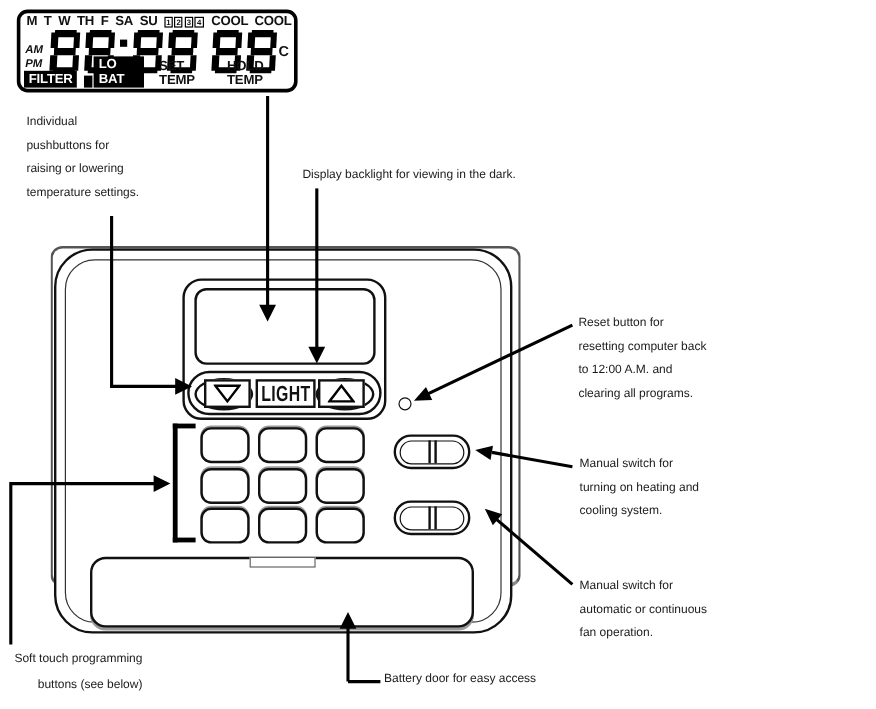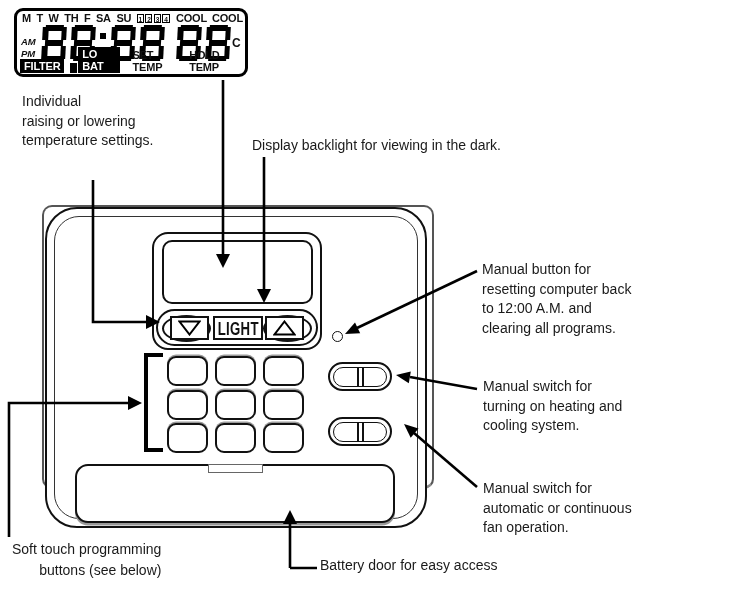--- a/index.html
+++ b/index.html
@@ -81,21 +81,21 @@
   .sw-div.d1{left:27px;} .sw-div.d2{left:32px;}
   #switch-heat{left:328px;top:362px;}
   #switch-fan{left:328px;top:417px;}
   #battery-door{left:75px;top:464px;width:320px;height:59px;border:2px solid #111;
                 border-radius:13px;box-sizing:border-box;background:#fff;z-index:3;
                 box-shadow:0 2.5px 0 #999;}
   #battery-notch{left:208px;top:464px;width:55px;height:9px;border:1.5px solid #666;
                  box-sizing:border-box;background:#fff;z-index:3;}
 
   
-  .callout{position:absolute;font-size:14px;line-height:19.5px;z-index:4;color:#1a1a1a;}
+  .callout{position:absolute;font-size:10px;line-height:19.5px;z-index:4;color:#1a1a1a;}
   #lbl-pushbuttons{left:22px;top:92px;}
   #lbl-backlight{left:252px;top:136px;}
   #lbl-reset{left:482px;top:260px;}
   #lbl-heat{left:483px;top:377px;}
   #lbl-fan{left:483px;top:479px;}
   #lbl-softtouch{left:12px;top:539px;line-height:21px;text-align:right;}
   #lbl-battery{left:320px;top:556px;}
 
   #arrow-layer{left:0;top:0;width:730px;height:591px;z-index:5;pointer-events:none;}
 </style>
@@ -245,28 +245,29 @@
     <div class="sw-inner"></div>
     <div class="sw-div d1"></div>
     <div class="sw-div d2"></div>
   </div>
 
   <div class="abs" id="battery-door"></div>
   <div class="abs" id="battery-notch"></div>
 
   <div class="callout" id="lbl-pushbuttons">
     <div>Individual</div>
+    <div>pushbuttons for</div>
     <div>raising or lowering</div>
     <div>temperature settings.</div>
   </div>
   <div class="callout" id="lbl-backlight">
     <div>Display backlight for viewing in the dark.</div>
   </div>
   <div class="callout" id="lbl-reset">
-    <div>Manual button for</div>
+    <div>Reset button for</div>
     <div>resetting computer back</div>
     <div>to 12:00 A.M. and</div>
     <div>clearing all programs.</div>
   </div>
   <div class="callout" id="lbl-heat">
     <div>Manual switch for</div>
     <div>turning on heating and</div>
     <div>cooling system.</div>
   </div>
   <div class="callout" id="lbl-fan">

